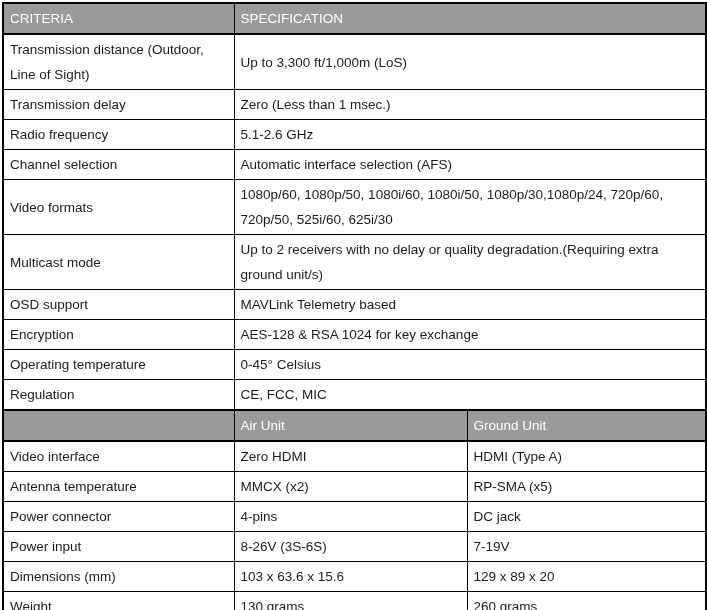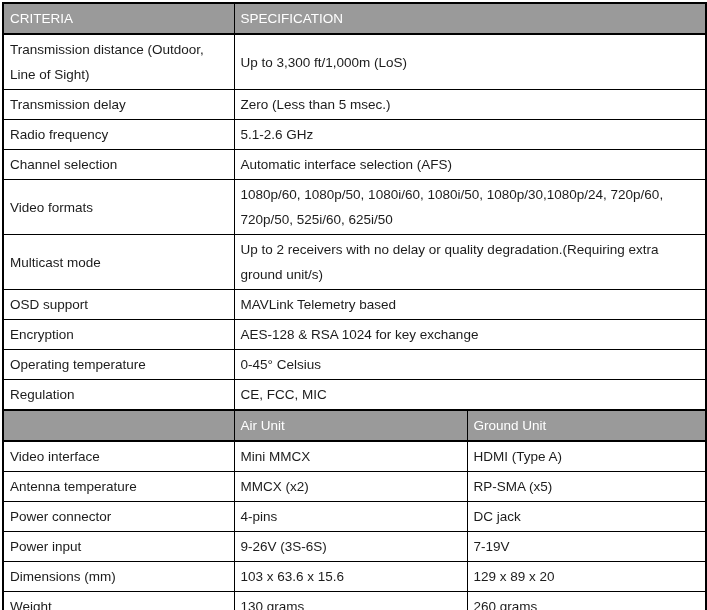--- a/index.html
+++ b/index.html
@@ -59,33 +59,33 @@
         <td>CRITERIA</td>
         <td colspan="2">SPECIFICATION</td>
       </tr>
 
       <tr>
         <td>Transmission distance (Outdoor, Line of Sight)</td>
         <td colspan="2">Up to 3,300 ft/1,000m (LoS)</td>
       </tr>
       <tr>
         <td>Transmission delay</td>
-        <td colspan="2">Zero (Less than 5 msec.)</td>
+        <td colspan="2">Zero (Less than 1 msec.)</td>
       </tr>
       <tr>
         <td>Radio frequency</td>
         <td colspan="2">5.1-2.6 GHz</td>
       </tr>
       <tr>
         <td>Channel selection</td>
         <td colspan="2">Automatic interface selection (AFS)</td>
       </tr>
       <tr>
         <td>Video formats</td>
-        <td colspan="2">1080p/60, 1080p/50, 1080i/60, 1080i/50, 1080p/30,1080p/24, 720p/60, 720p/50, 525i/60, 625i/50</td>
+        <td colspan="2">1080p/60, 1080p/50, 1080i/60, 1080i/50, 1080p/30,1080p/24, 720p/60, 720p/50, 525i/60, 625i/30</td>
       </tr>
       <tr>
         <td>Multicast mode</td>
         <td colspan="2">Up to 2 receivers with no delay or quality degradation.(Requiring extra ground unit/s)</td>
       </tr>
       <tr>
         <td>OSD support</td>
         <td colspan="2">MAVLink Telemetry based</td>
       </tr>
       <tr>
@@ -102,36 +102,36 @@
       </tr>
 
       <tr class="hdr">
         <td></td>
         <td>Air Unit</td>
         <td>Ground Unit</td>
       </tr>
 
       <tr>
         <td>Video interface</td>
-        <td>Mini MMCX</td>
+        <td>Zero HDMI</td>
         <td>HDMI (Type A)</td>
       </tr>
       <tr>
         <td>Antenna temperature</td>
         <td>MMCX (x2)</td>
         <td>RP-SMA (x5)</td>
       </tr>
       <tr>
         <td>Power connector</td>
         <td>4-pins</td>
         <td>DC jack</td>
       </tr>
       <tr>
         <td>Power input</td>
-        <td>9-26V (3S-6S)</td>
+        <td>8-26V (3S-6S)</td>
         <td>7-19V</td>
       </tr>
       <tr>
         <td>Dimensions (mm)</td>
         <td>103 x 63.6 x 15.6</td>
         <td>129 x 89 x 20</td>
       </tr>
       <tr>
         <td>Weight</td>
         <td>130 grams</td>

